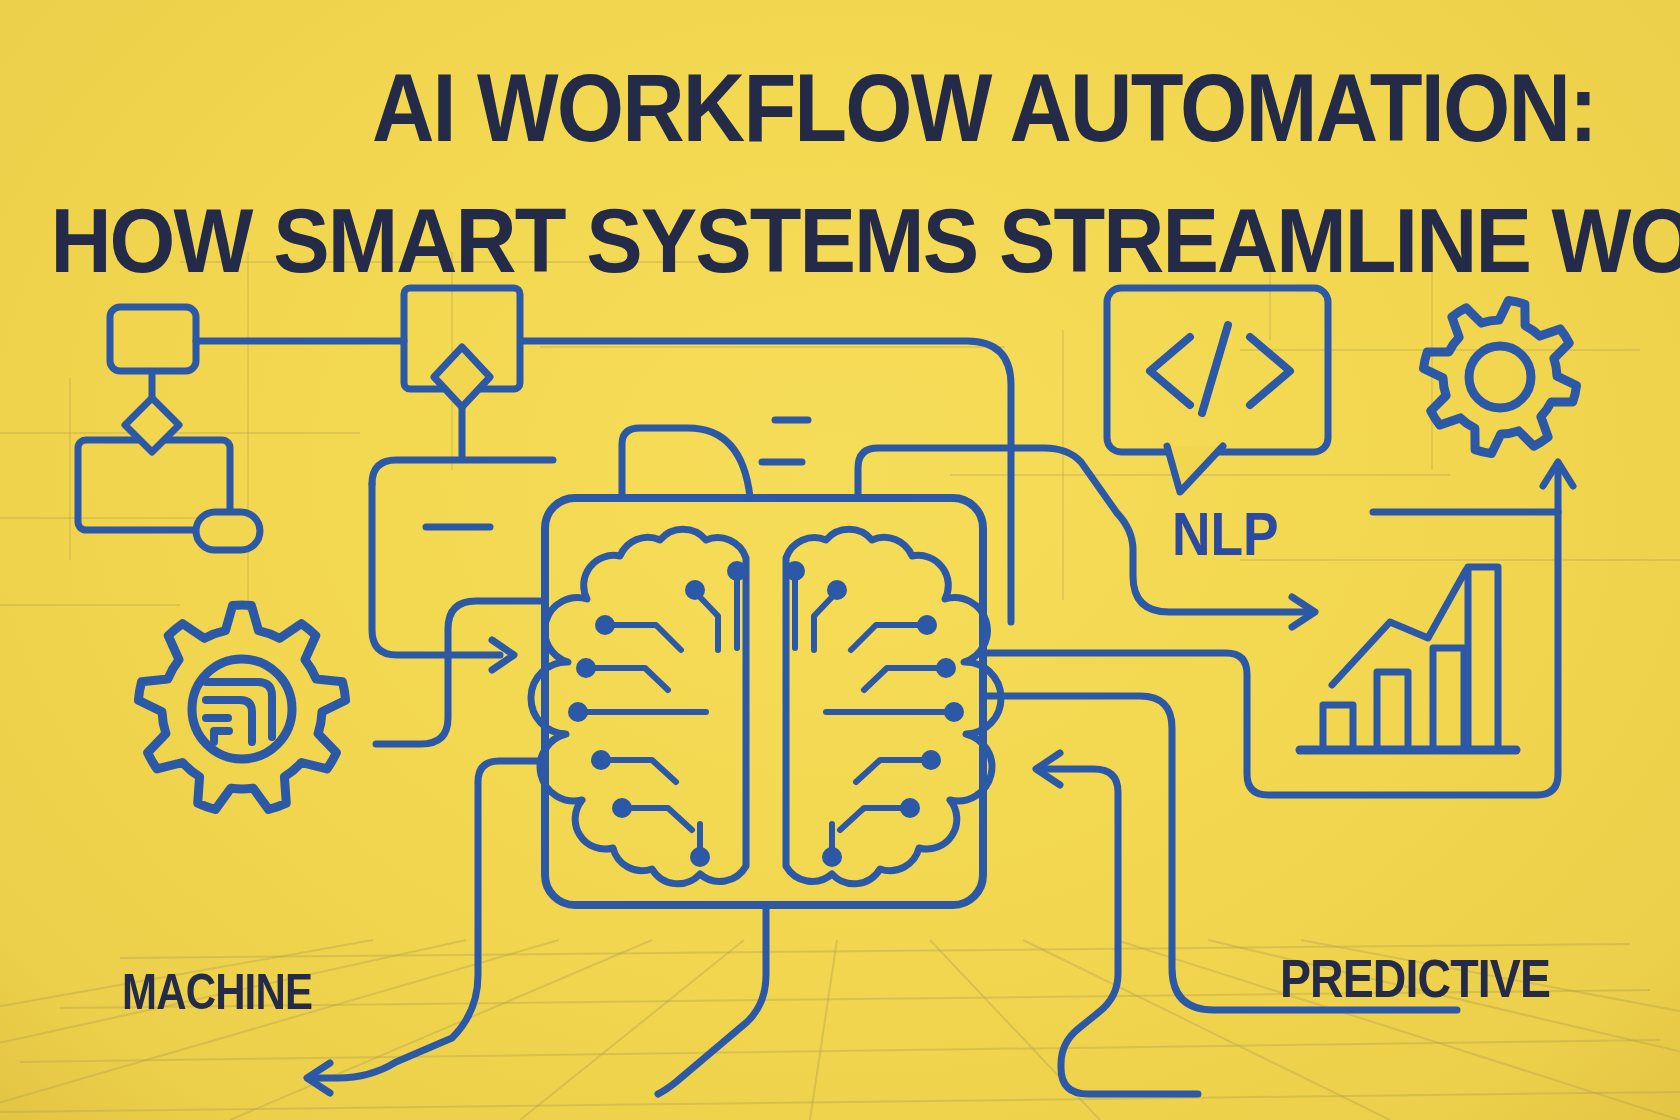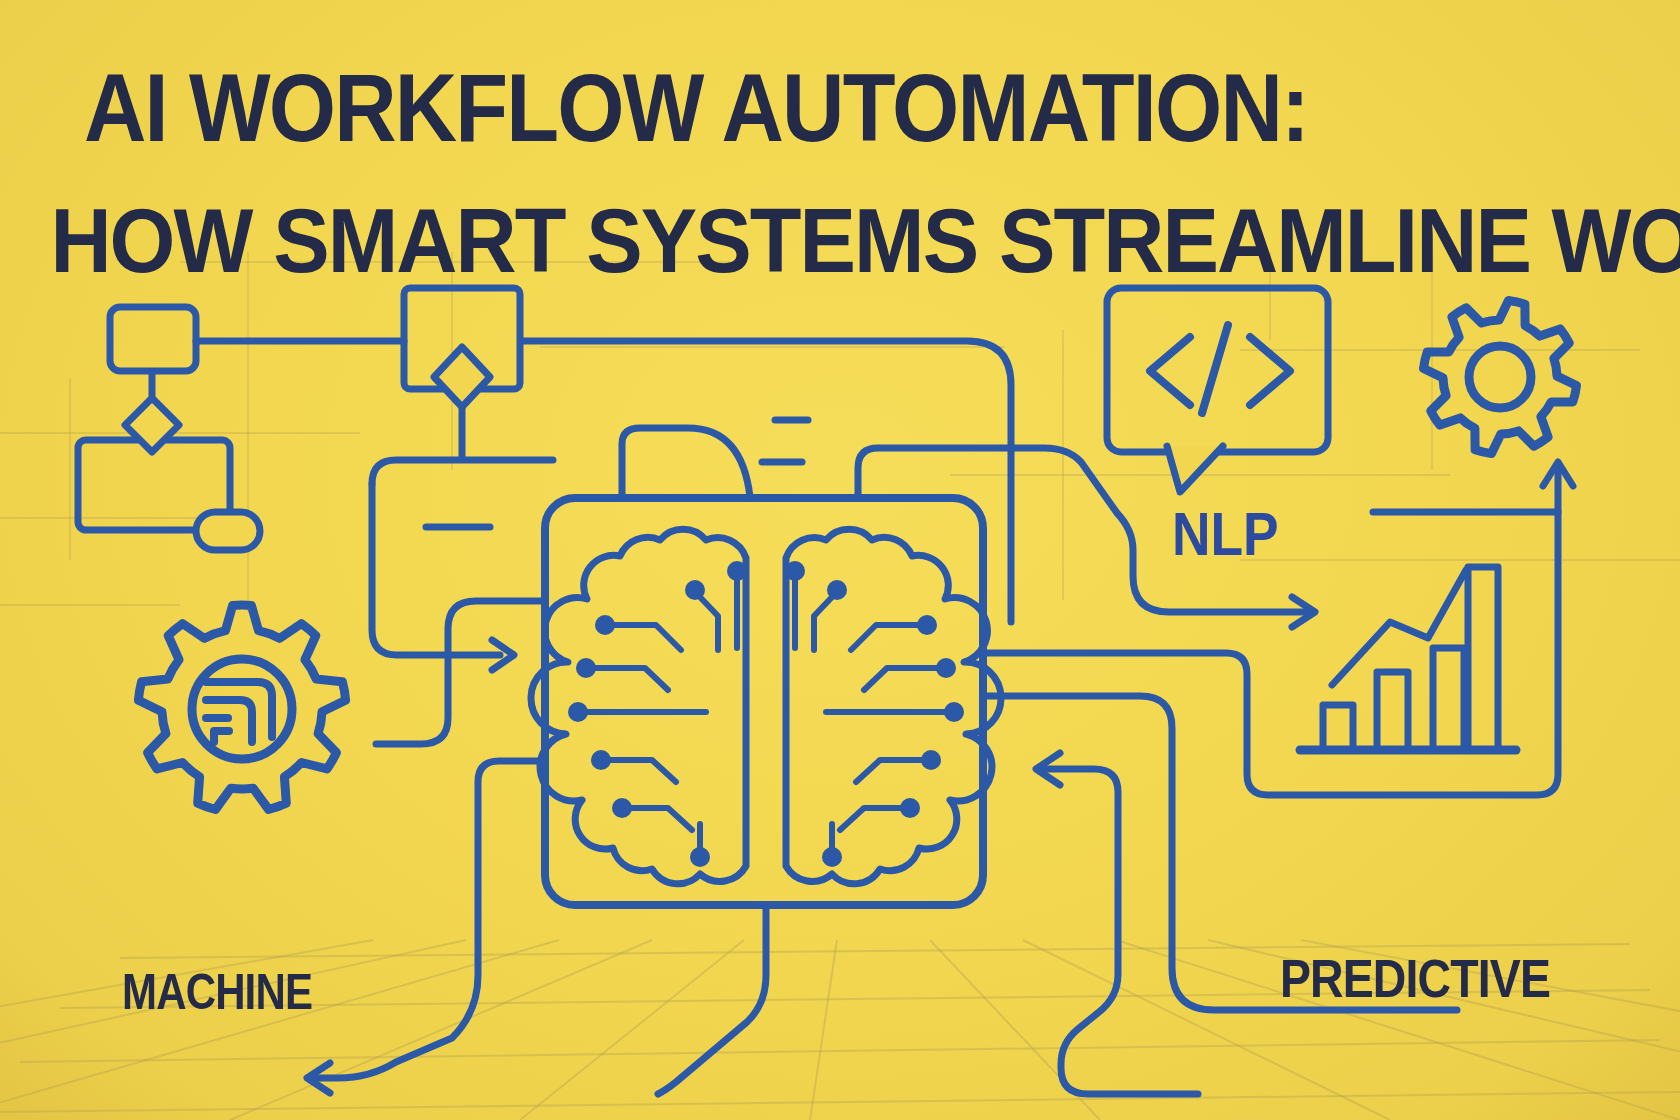--- a/index.html
+++ b/index.html
@@ -9,21 +9,21 @@
     font-family:"Liberation Sans", sans-serif;
   }
   .stage svg{position:absolute;left:0;top:0;}
   .ln{fill:none;stroke:var(--line);stroke-linecap:round;stroke-linejoin:round;}
   .w6{stroke-width:6}.w7{stroke-width:7}.w8{stroke-width:8}.w9{stroke-width:9}
   .fillbg{fill:var(--bg);}
   .dot{fill:var(--line);stroke:none;}
   .grid{stroke:var(--grid);stroke-width:1.8;opacity:.33;fill:none;}
   .floor{stroke:var(--grid);stroke-width:2;opacity:.38;fill:none;}
   .txt{position:absolute;color:var(--ink);font-weight:700;white-space:pre;}
-  .title{left:0;right:0;top:28px;text-align:left;line-height:1.0;letter-spacing:-2px;}
+  .title{left:0;right:0;top:28px;text-align:right;line-height:1.0;letter-spacing:-2px;}
   .title .t1{font-size:96px;transform:scaleX(.90);transform-origin:50% 50%;}
   .title .t2{font-size:90px;margin-top:8px;transform:scaleX(.94);transform-origin:50% 50%;}
   .ml-label{left:122px;top:840px;font-size:50px;line-height:1.22;letter-spacing:-1px;transform:scaleX(.84);transform-origin:0 0;}
   .nlp-label{left:1172px;top:498px;font-size:62px;letter-spacing:0px;color:var(--nlp_ink);transform:scaleX(.86);transform-origin:0 0;}
   .pa-label{left:1240px;width:350px;top:822px;text-align:center;font-size:54px;line-height:1.16;letter-spacing:-1px;transform:scaleX(.86);transform-origin:50% 0;}
 </style>
 </head>
 <body>
 
 <div class="stage">

